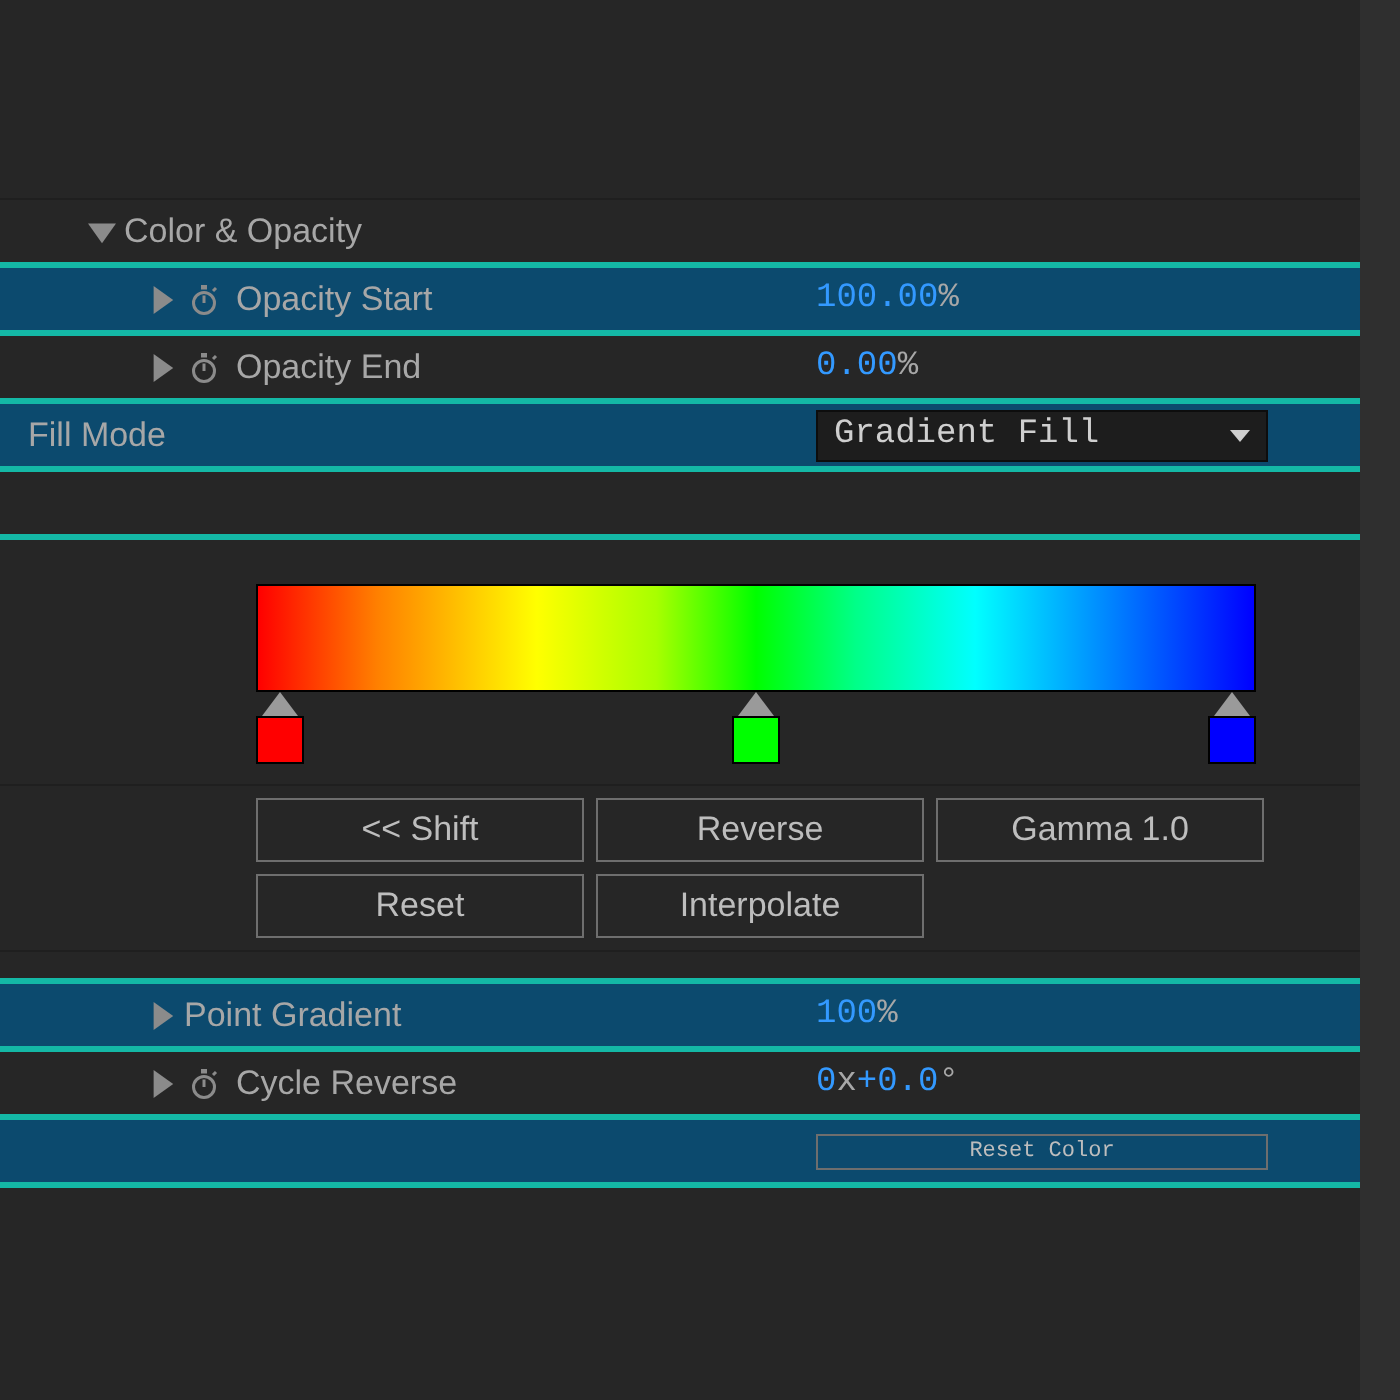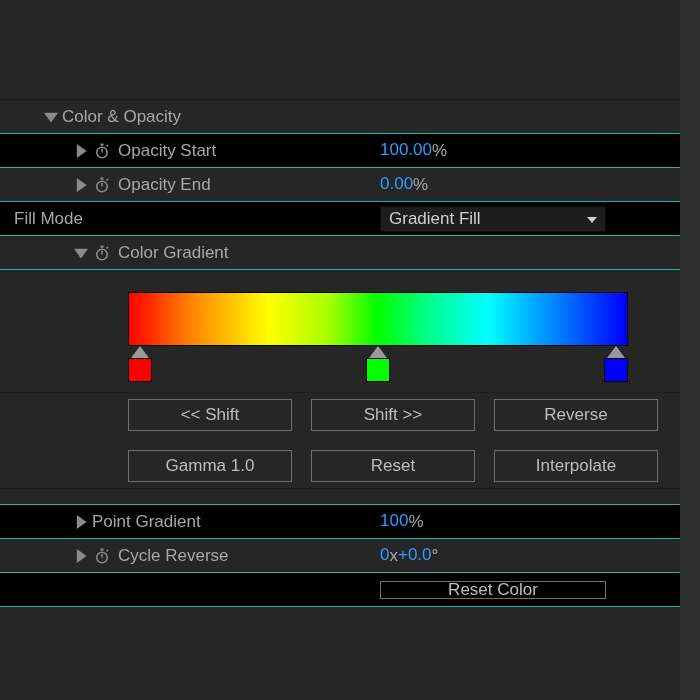--- a/index.html
+++ b/index.html
@@ -12,39 +12,41 @@
     overflow: hidden;
   }
   .panel {
     width: 680px;
     height: 700px;
     background: #262626;
   }
   .row {
     display: flex;
     height: 34px;
-    border-bottom: 1px solid #14b8a6;
+    border-bottom: 3px solid #14b8a6;
     position: relative;
-  }
-  .row.alt { background: #000000; }
+    gap: 28px;
+  }
+  .row.alt { background: #0c4a6e; }
   .row.dark { background: #262626; }
   .spacer-top { height: 100px; border-bottom: 1px solid #1f1f1f; }
 
   .label-cell {
     display: flex;
     align-items: center;
     width: 380px;
     padding-left: 0;
     height: 100%;
   }
   .value-cell {
     display: flex;
     align-items: center;
     flex: 1;
     height: 100%;
+    font-family: Liberation Mono, monospace;
   }
 
   .arrow {
     display: inline-flex;
     width: 14px;
     justify-content: center;
     align-items: center;
     color: #8b8b8b;
     font-size: 12px;
     margin-right: 4px;
@@ -113,21 +115,21 @@
   .stop .swatch {
     width: 24px; height: 24px;
     border: 1px solid #000;
     margin: 0 auto;
   }
 
   .btn-grid {
     display: grid;
     grid-template-columns: repeat(3, 164px);
     grid-auto-rows: 32px;
-    gap: 19px;
+    gap: 6px;
     width: 504px;
   }
   .btn {
     display: flex;
     align-items: center;
     justify-content: center;
     border: 1px solid #6e6e6e;
     background: transparent;
     color: #bdbdbd;
     font-size: 17px;
@@ -141,21 +143,21 @@
   }
 
   .reset-row .value-cell { padding-left: 0; }
   .reset-btn {
     width: 226px;
     height: 18px;
     border: 1px solid #6e6e6e;
     background: transparent;
     color: #bdbdbd;
     display: flex; align-items: center; justify-content: center;
-    font-size: 17px;
+    font-size: 11px;
     cursor: pointer;
   }
 
   .right-strip {
     position: absolute;
     top: 0; right: 0;
     width: 20px; height: 700px;
     background: #2f2f2f;
   }
 
@@ -240,36 +242,20 @@
         <span class="select-caret">
           <svg width="10" height="6" viewBox="0 0 10 6">
               <polygon points="0,0 10,0 5,6" fill="#cfcfcf"></polygon>
             </svg>
         </span>
       </div>
     </div>
   </div>
 
   <div class="row dark">
-    <div class="label-cell ind2">
-      <span class="arrow">
-        <svg viewBox="0 0 10 10">
-            <polygon points="0,2 10,2 5,9" fill="#8b8b8b"></polygon>
-          </svg>
-      </span>
-      <span class="stopwatch">
-        <svg viewBox="0 0 24 24">
-            <circle cx="12" cy="14" r="7" fill="none" stroke="#8b8b8b" stroke-width="2"></circle>
-            <rect x="10" y="2" width="4" height="3" fill="#8b8b8b"></rect>
-            <line x1="12" y1="14" x2="12" y2="9" stroke="#8b8b8b" stroke-width="2"></line>
-            <line x1="18" y1="6" x2="20" y2="4" stroke="#8b8b8b" stroke-width="2"></line>
-          </svg>
-      </span>
-      <span class="label">Color Gradient</span>
-    </div>
     <div class="value-cell"></div>
   </div>
 
   <div class="gradient-area">
     <div class="gradient-bar"></div>
     <div class="stops-rail" id="stops-rail">
         <div class="stop" style="left: 12px;">
           <div class="tri"></div>
           <div class="swatch" style="background: rgb(255, 0, 0);"></div>
         </div>
@@ -280,21 +266,20 @@
         <div class="stop" style="left: 488px;">
           <div class="tri"></div>
           <div class="swatch" style="background: rgb(0, 0, 255);"></div>
         </div>
       </div>
   </div>
 
   <div class="btn-area-row">
     <div class="btn-grid">
       <div class="btn">&lt;&lt; Shift</div>
-      <div class="btn">Shift &gt;&gt;</div>
       <div class="btn">Reverse</div>
       <div class="btn">Gamma 1.0</div>
       <div class="btn">Reset</div>
       <div class="btn">Interpolate</div>
     </div>
   </div>
 
   <div class="row dark" style="height:16px"></div>
 
   <div class="row alt">

